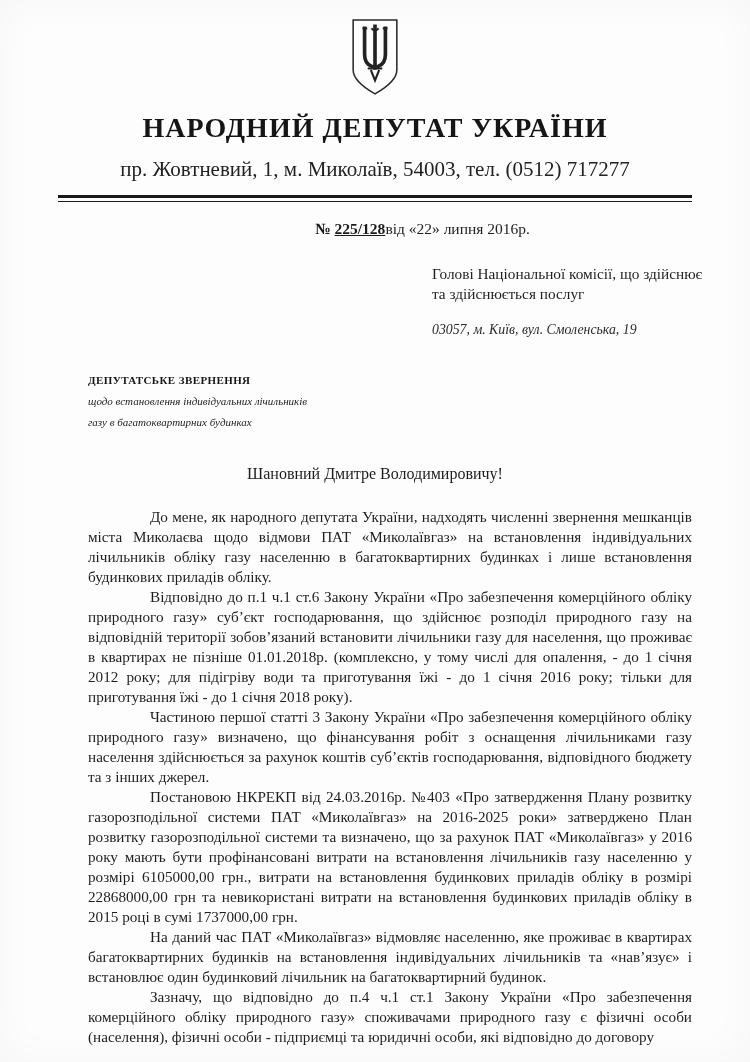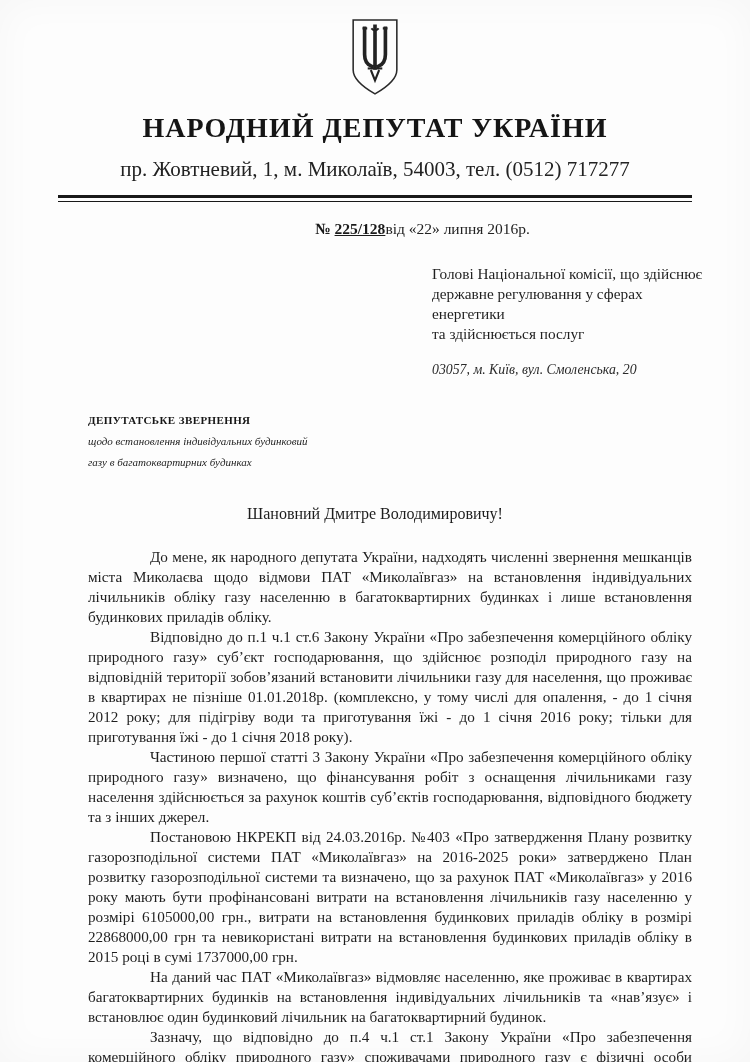--- a/index.html
+++ b/index.html
@@ -71,28 +71,27 @@
   <div class="ref-row">
     <div class="ref-num">
       <span>№</span>
       <span class="num">225/128</span>
     </div>
     <div class="ref-date">від «22» липня 2016р.</div>
   </div>
 
   <div class="addressee">
     <div>Голові Національної комісії, що здійснює</div>
-    <div>державне регулювання у сферах енергетики</div>
     <div>та здійснюється послуг</div>
-    <div class="postal">03057, м. Київ, вул. Смоленська, 20</div>
+    <div class="postal">03057, м. Київ, вул. Смоленська, 19</div>
   </div>
 
   <div class="subject">
     <div class="head">ДЕПУТАТСЬКЕ ЗВЕРНЕННЯ</div>
-    <div class="sub">щодо встановлення індивідуальних будинковий</div>
+    <div class="sub">щодо встановлення індивідуальних лічильників</div>
     <div class="sub">газу в багатоквартирних будинках</div>
   </div>
 
   <div class="salutation">Шановний Дмитре Володимировичу!</div>
 
   <div class="body-text">
     <p>До мене, як народного депутата України, надходять численні звернення  мешканців міста Миколаєва щодо відмови ПАТ «Миколаївгаз» на встановлення індивідуальних лічильників обліку газу населенню в багатоквартирних будинках і лише встановлення будинкових приладів обліку.</p>
     <p>Відповідно до п.1 ч.1 ст.6 Закону України «Про забезпечення комерційного обліку природного газу» суб’єкт господарювання, що здійснює розподіл природного газу на відповідній території зобов’язаний встановити лічильники газу для населення, що проживає в квартирах не пізніше 01.01.2018р. (комплексно, у  тому  числі  для  опалення,  -  до  1 січня 2012 року; для підігріву  води  та  приготування  їжі  -  до  1  січня  2016 року; тільки для приготування їжі - до 1 січня 2018 року).</p>
     <p>Частиною першої статті 3 Закону України «Про забезпечення комерційного обліку природного газу» визначено, що фінансування робіт з оснащення лічильниками  газу населення здійснюється за рахунок коштів суб’єктів господарювання, відповідного бюджету та з інших джерел.</p>
     <p>Постановою НКРЕКП від 24.03.2016р. №403 «Про затвердження Плану розвитку газорозподільної системи ПАТ «Миколаївгаз» на 2016-2025 роки» затверджено План розвитку газорозподільної системи та визначено, що за рахунок ПАТ «Миколаївгаз» у 2016 року мають бути профінансовані витрати на встановлення лічильників газу населенню у розмірі 6105000,00 грн., витрати на встановлення будинкових приладів обліку в розмірі 22868000,00 грн та невикористані витрати на встановлення будинкових приладів обліку в 2015 році в сумі 1737000,00 грн.</p>

